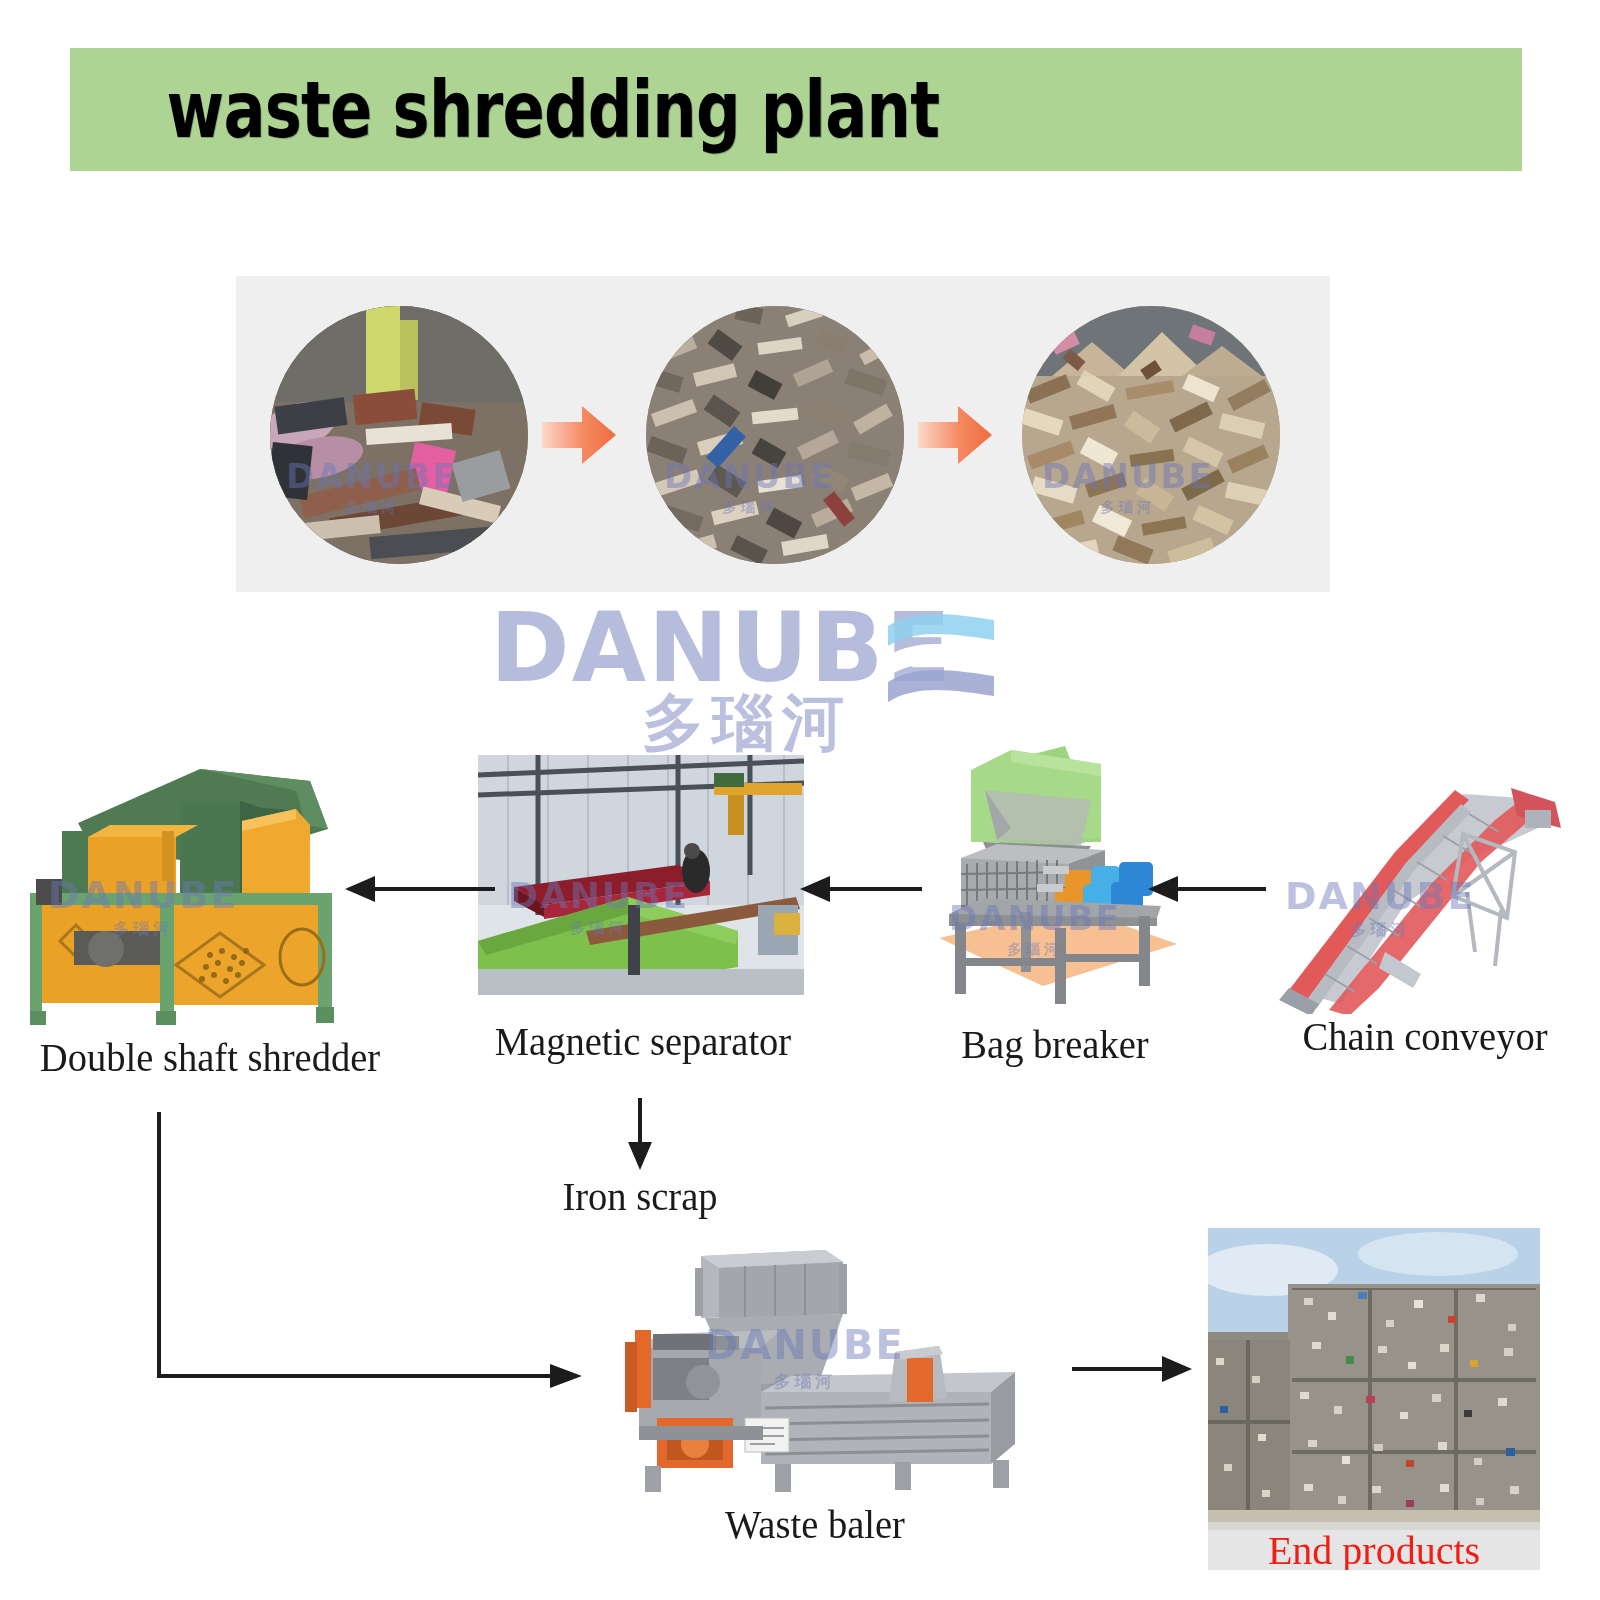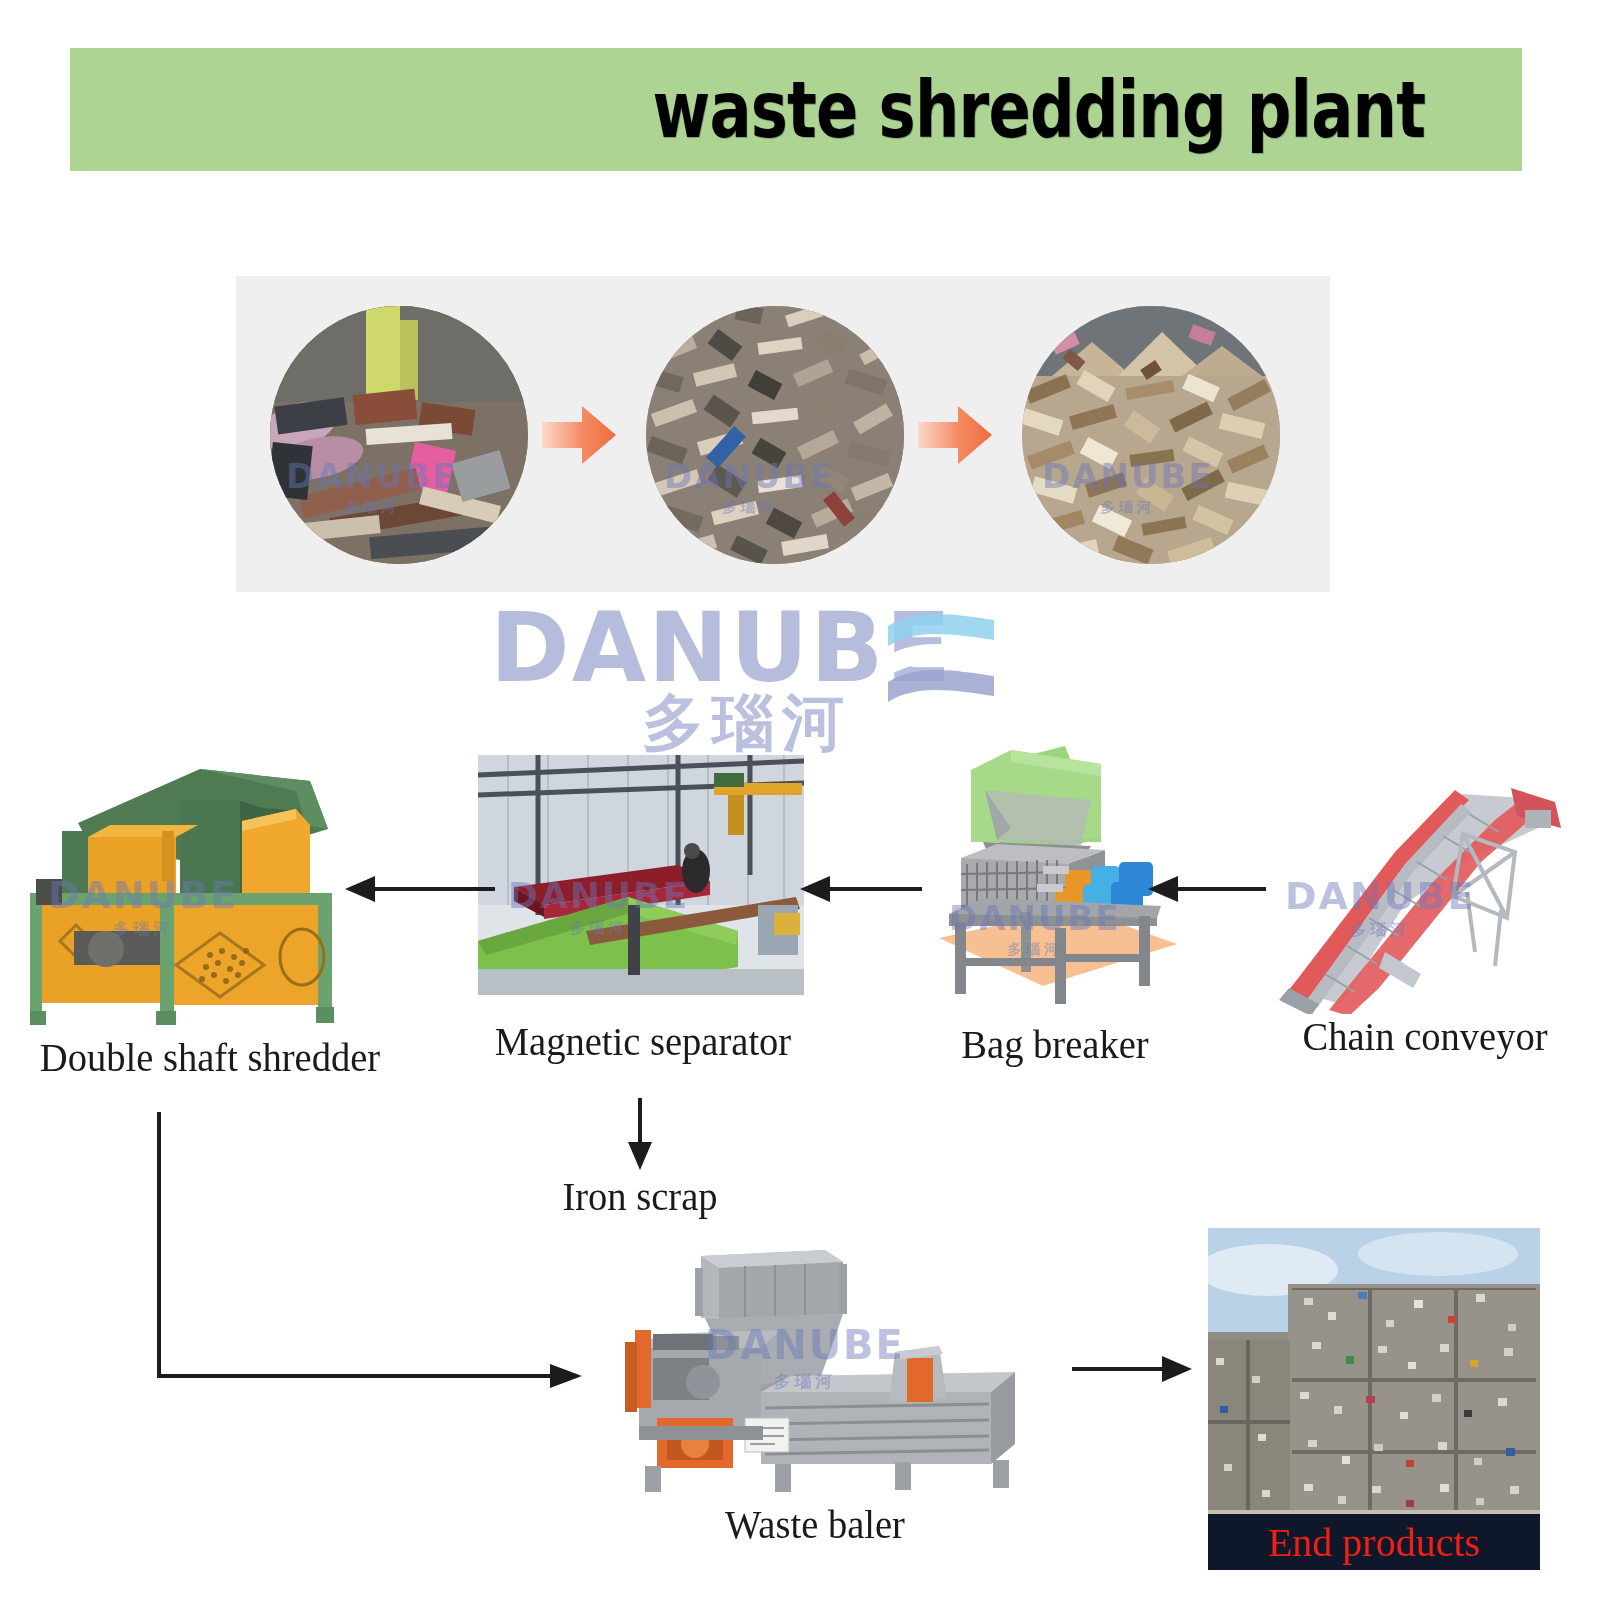--- a/index.html
+++ b/index.html
@@ -9,21 +9,21 @@
     font-family:"Liberation Serif", serif;
     overflow:hidden;
     position:relative;
   }
   .stage{position:absolute;left:0;top:0;width:1600px;height:1600px;}
 
   
   .banner{
     position:absolute;left:70px;top:48px;width:1452px;height:123px;
     background:#aed494;
-    display:flex;align-items:center;justify-content:flex-end;
+    display:flex;align-items:center;justify-content:flex-start;
   }
   .banner-title{
     font-family:"DejaVu Sans", sans-serif;
     font-weight:700;
     font-size:78px;
     color:#000;
     letter-spacing:-1px;
     transform:scaleX(0.80);
     transform-origin:center;
     white-space:nowrap;
@@ -99,22 +99,22 @@
     transform:scaleX(0.94);
   }
   
 
   
   .conn{position:absolute;}
 
   
   .endbox{position:absolute;overflow:hidden;}
   .end-caption{
-    position:absolute;left:0;bottom:0;width:100%;height:56px;
-    background:#0f172a;
+    position:absolute;left:0;bottom:0;width:100%;height:40px;
+    background:#e5e5e5;
     display:flex;align-items:center;justify-content:center;
     font-family:"Liberation Serif", serif;
     font-size:40px;color:#f01e14;font-weight:400;
   }
 </style>
 </head>
 <body>
 
 <div class="stage">
 

